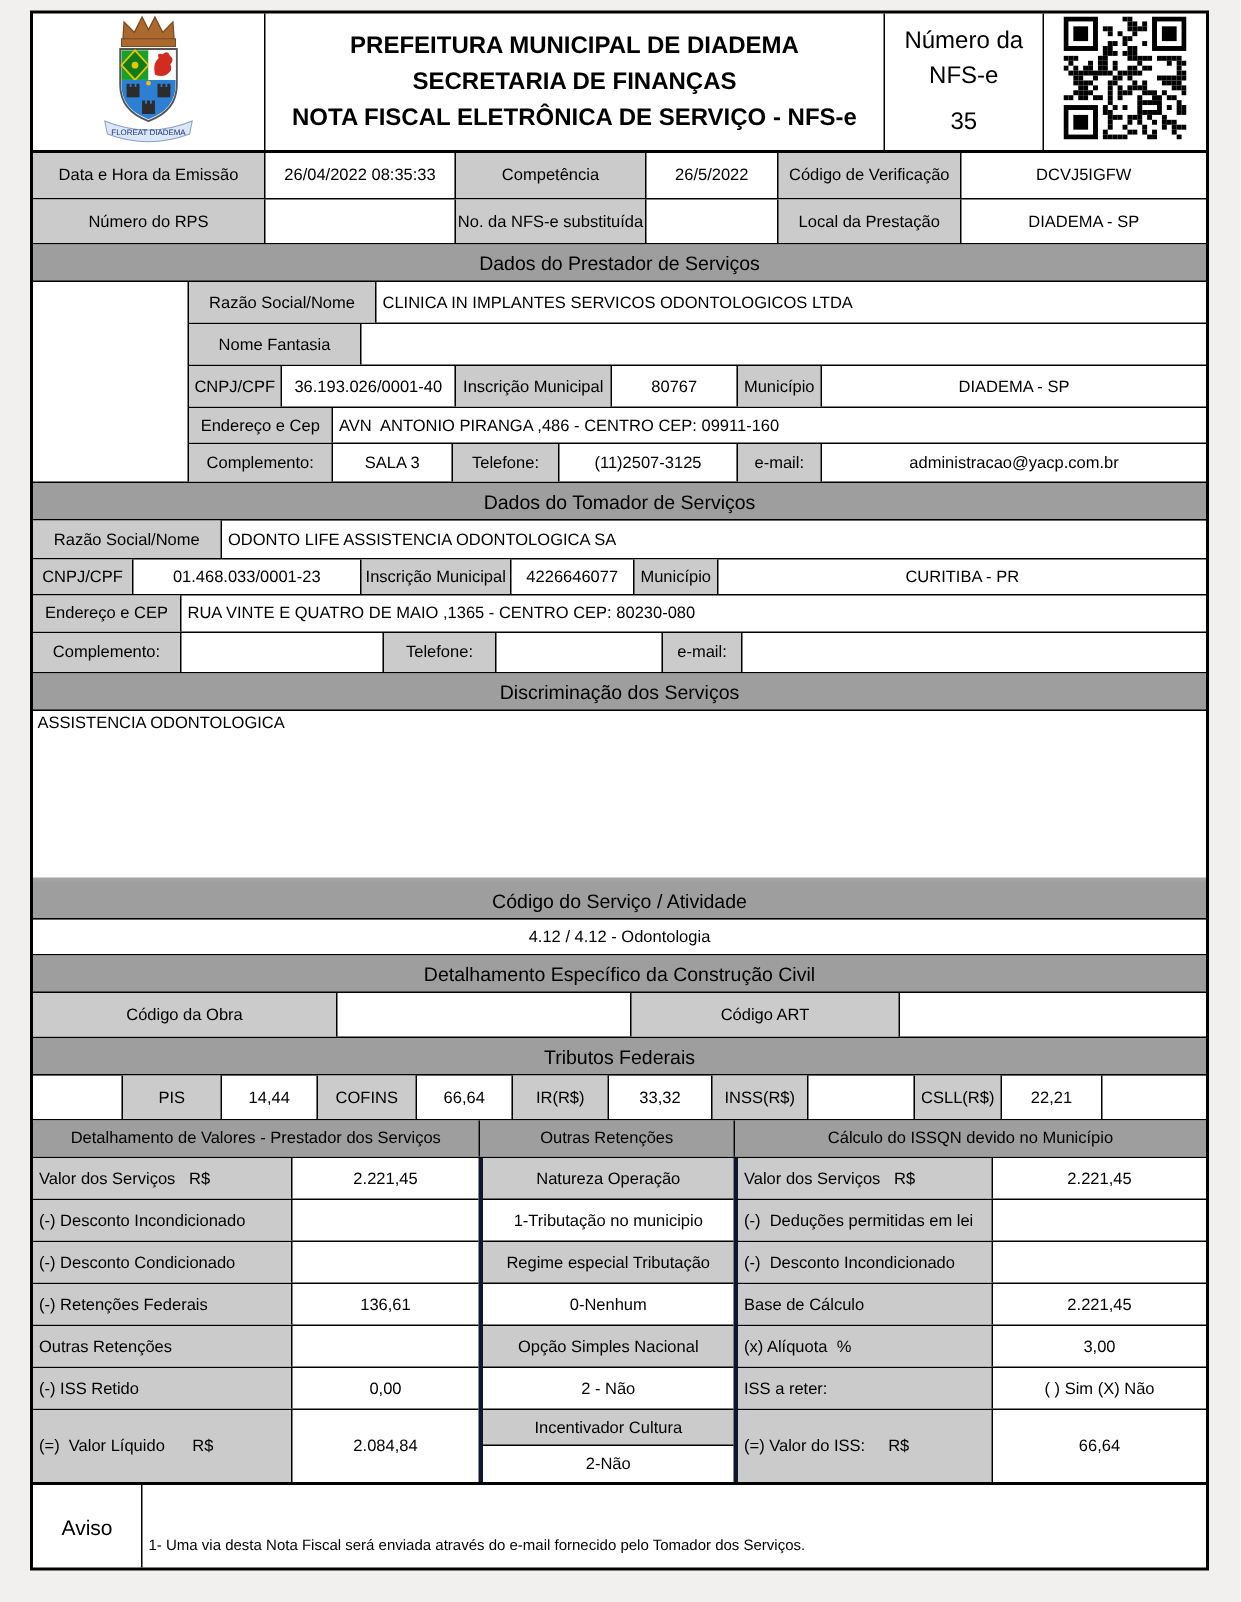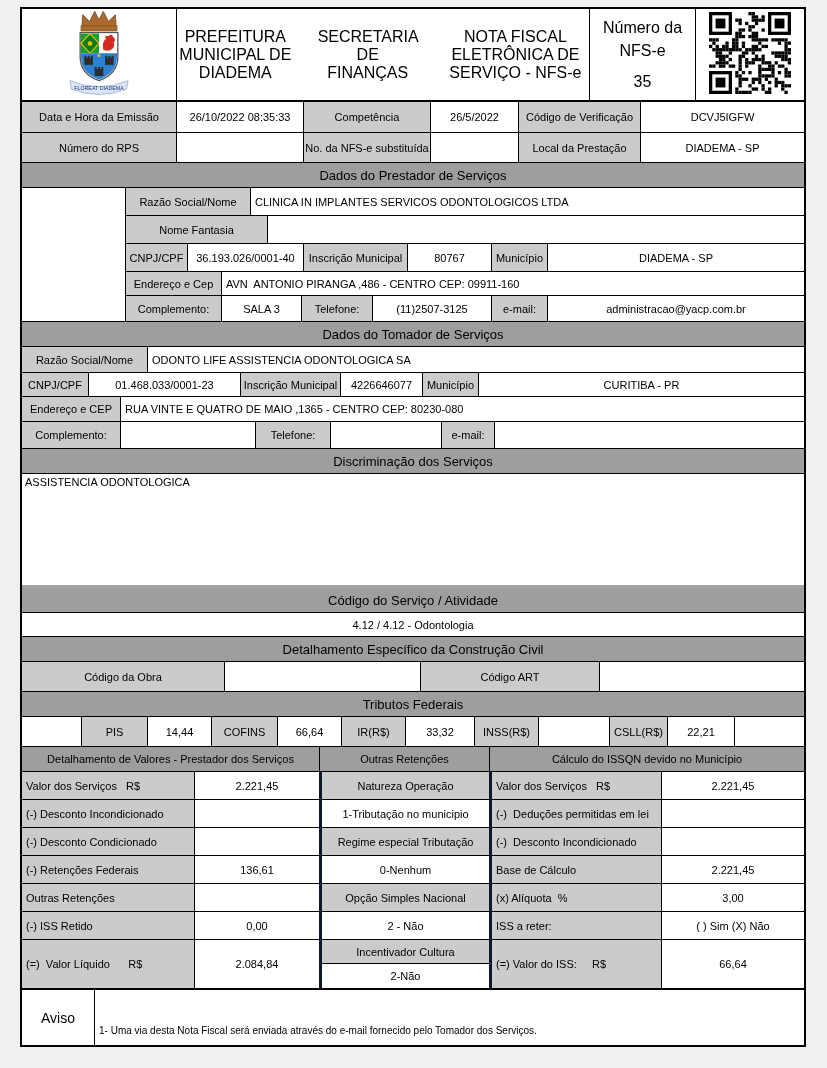--- a/index.html
+++ b/index.html
@@ -22,21 +22,21 @@
   .lab { background: #cbcbcb; }
   .bar {
     background: #9e9e9e; height: 25px; display: flex; align-items: center;
     justify-content: center; font-size: 13px; border-bottom: 1px solid #000;
   }
   .fill { flex: 1; }
 
   
   .hdr { height: 93px; border-bottom: 2px solid #000; }
   .hdr .logo-cell { width: 154px; display:flex; align-items:center; justify-content:center; }
-  .hdr .title-cell { width: 413px; display:flex; flex-direction:row; align-items:center; justify-content:center; gap:24px; }
+  .hdr .title-cell { width: 413px; display:flex; flex-direction:column; align-items:center; justify-content:center; gap:6px;font-weight:bold; }
   .hdr .title-cell div { font-size: 16px; text-align:center; }
   .hdr .num-cell { width: 106px; display:flex; flex-direction:column; align-items:center; justify-content:center; font-size:16px; line-height:1.45; }
   .hdr .num-cell .nfse-number { margin-top: 8px; }
   .hdr .qr-cell { flex:1; display:flex; align-items:center; justify-content:center; }
 
   .meta1 { height: 31px; } .meta2 { height: 30px; }
   .w154{width:154px}.w127{width:127px}.w88{width:88px}.w122{width:122px}
 
   
   .prest-wrap { display: flex; border-bottom: 1px solid #000; }
@@ -341,21 +341,21 @@
             <rect x="60" y="6" width="9" height="9" fill="#000"></rect>
             <rect x="0" y="54" width="21" height="21" fill="#000"></rect>
             <rect x="3" y="57" width="15" height="15" fill="#fff"></rect>
             <rect x="6" y="60" width="9" height="9" fill="#000"></rect>
           </svg></div>
     </div>
   </div>
 
   <div class="row meta1">
     <div class="cell lab w154">Data e Hora da Emissão</div>
-    <div class="cell w127">26/10/2022 08:35:33</div>
+    <div class="cell w127">26/04/2022 08:35:33</div>
     <div class="cell lab w127">Competência</div>
     <div class="cell w88">26/5/2022</div>
     <div class="cell lab w122">Código de Verificação</div>
     <div class="cell fill">DCVJ5IGFW</div>
   </div>
 
   <div class="row meta2">
     <div class="cell lab w154">Número do RPS</div>
     <div class="cell w127"></div>
     <div class="cell lab w127">No. da NFS-e substituída</div>
@@ -366,21 +366,21 @@
 
   <div class="bar">Dados do Prestador de Serviços</div>
   <div class="prest-wrap">
     <div class="prest-left"></div>
     <div class="prest-right">
       <div class="row ph28">
         <div class="cell lab" style="width:124px">Razão Social/Nome</div>
         <div class="cell left fill">CLINICA IN IMPLANTES SERVICOS ODONTOLOGICOS LTDA</div>
       </div>
       <div class="row ph28">
-        <div class="cell lab" style="width:141px">Nome Fantasia</div>
+        <div class="cell lab" style="width:114px">Nome Fantasia</div>
         <div class="cell left fill"></div>
       </div>
       <div class="row ph28">
         <div class="cell lab" style="width:61px">CNPJ/CPF</div>
         <div class="cell" style="width:116px">36.193.026/0001-40</div>
         <div class="cell lab" style="width:104px">Inscrição Municipal</div>
         <div class="cell" style="width:84px">80767</div>
         <div class="cell lab" style="width:56px">Município</div>
         <div class="cell fill">DIADEMA - SP</div>
       </div>

